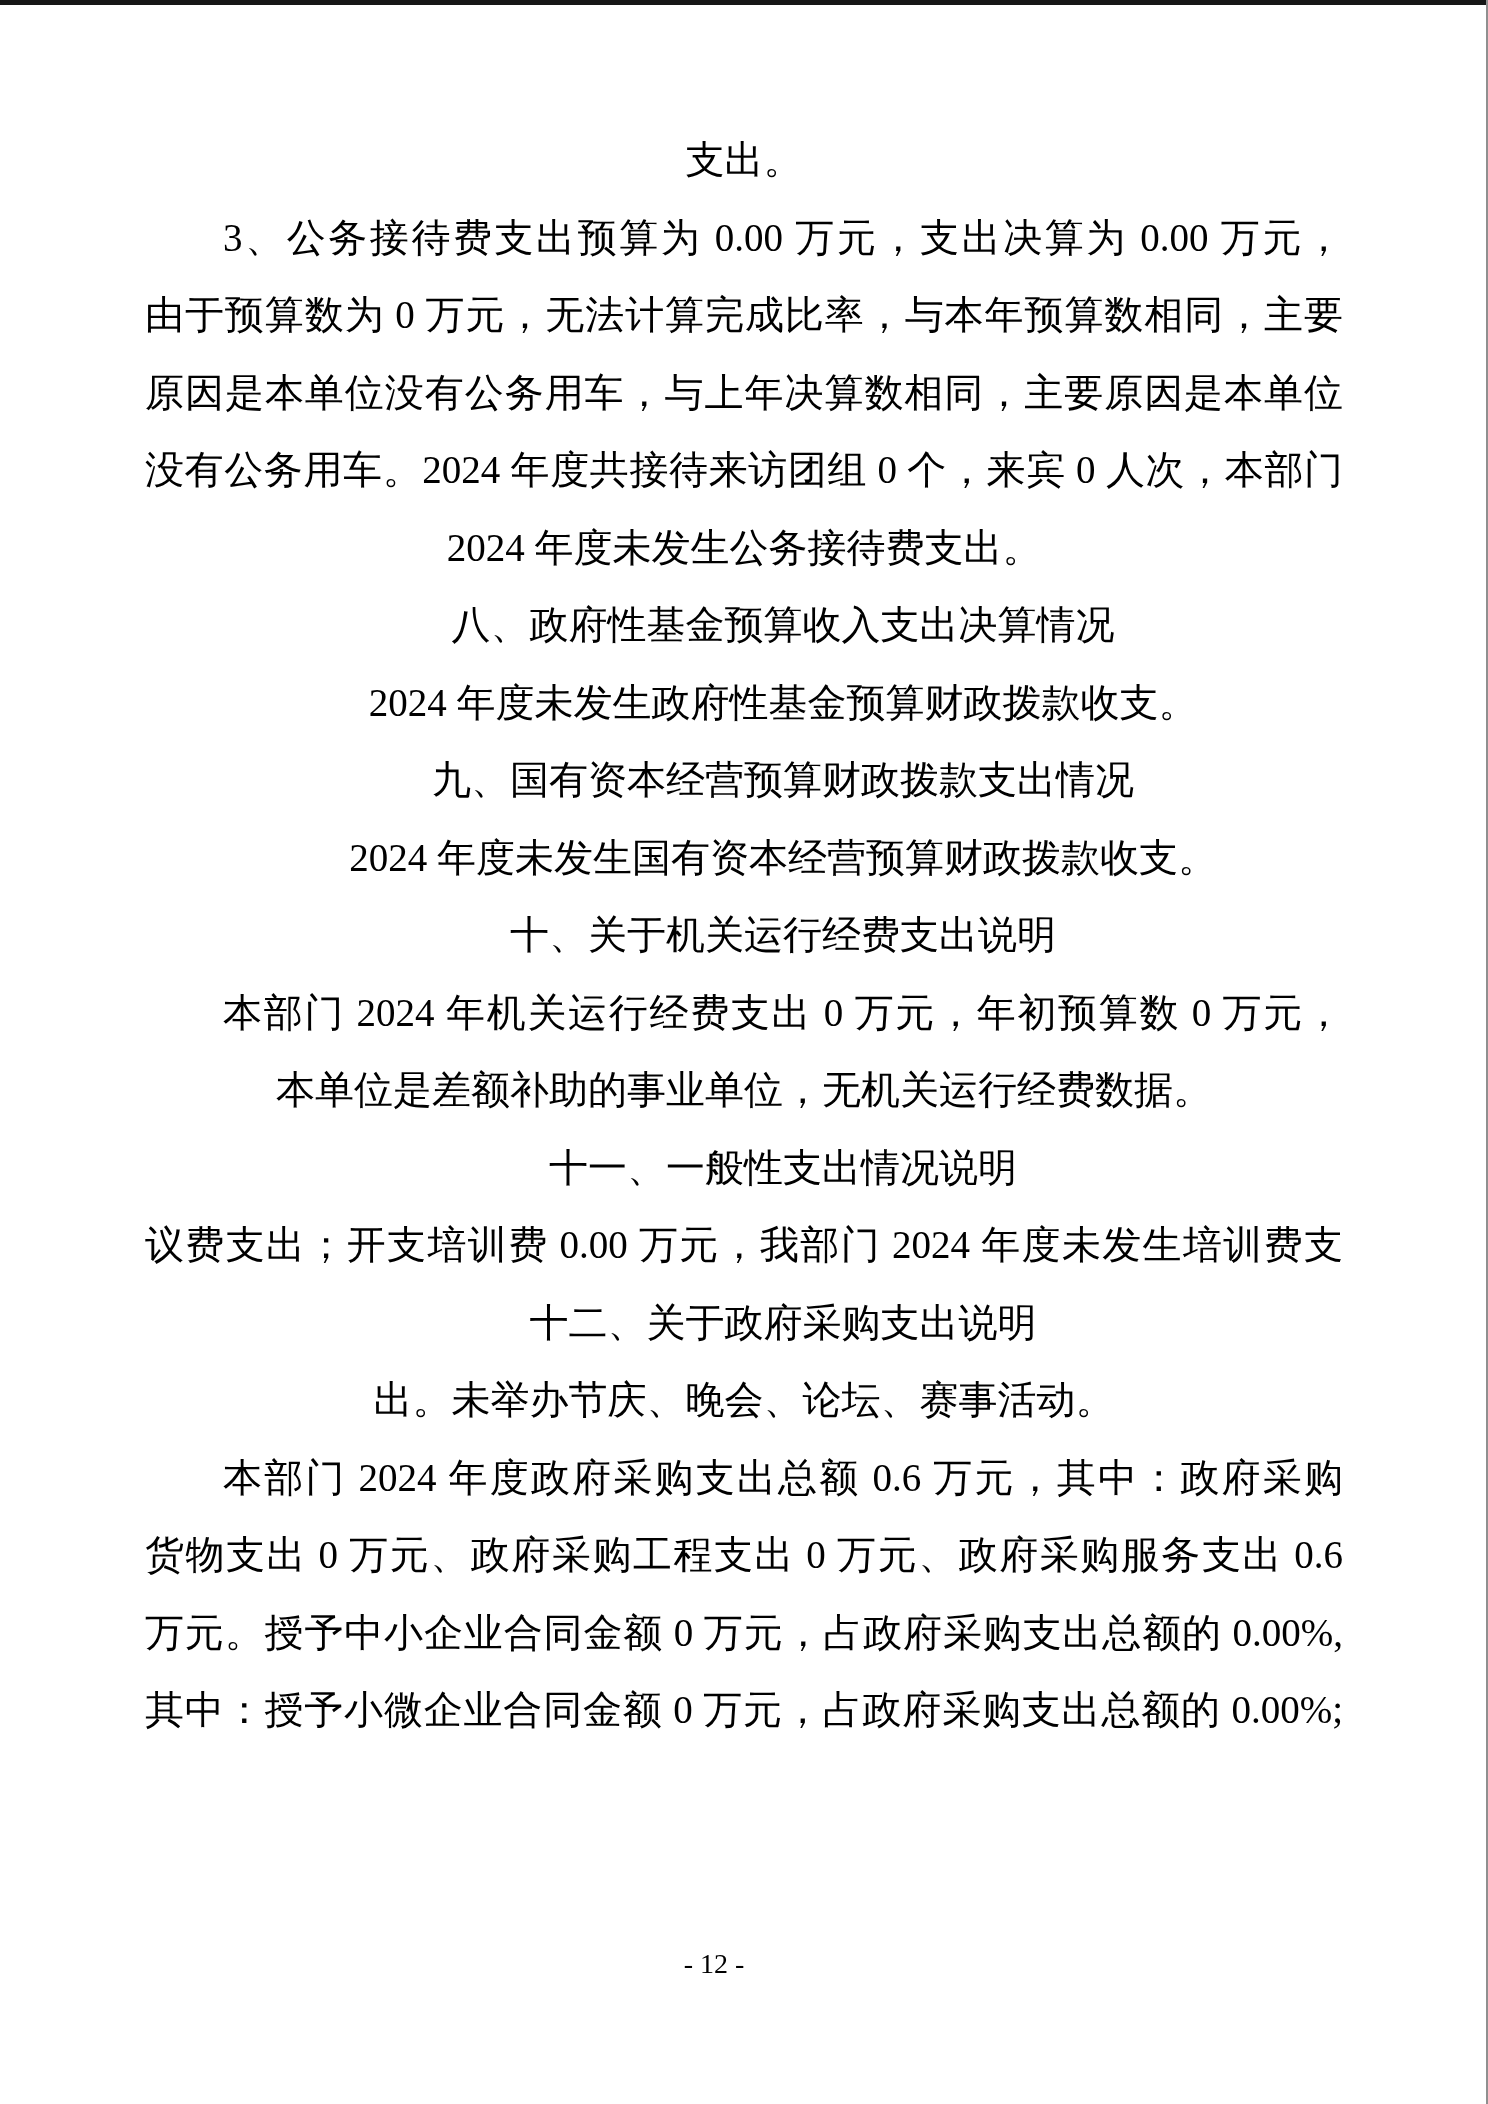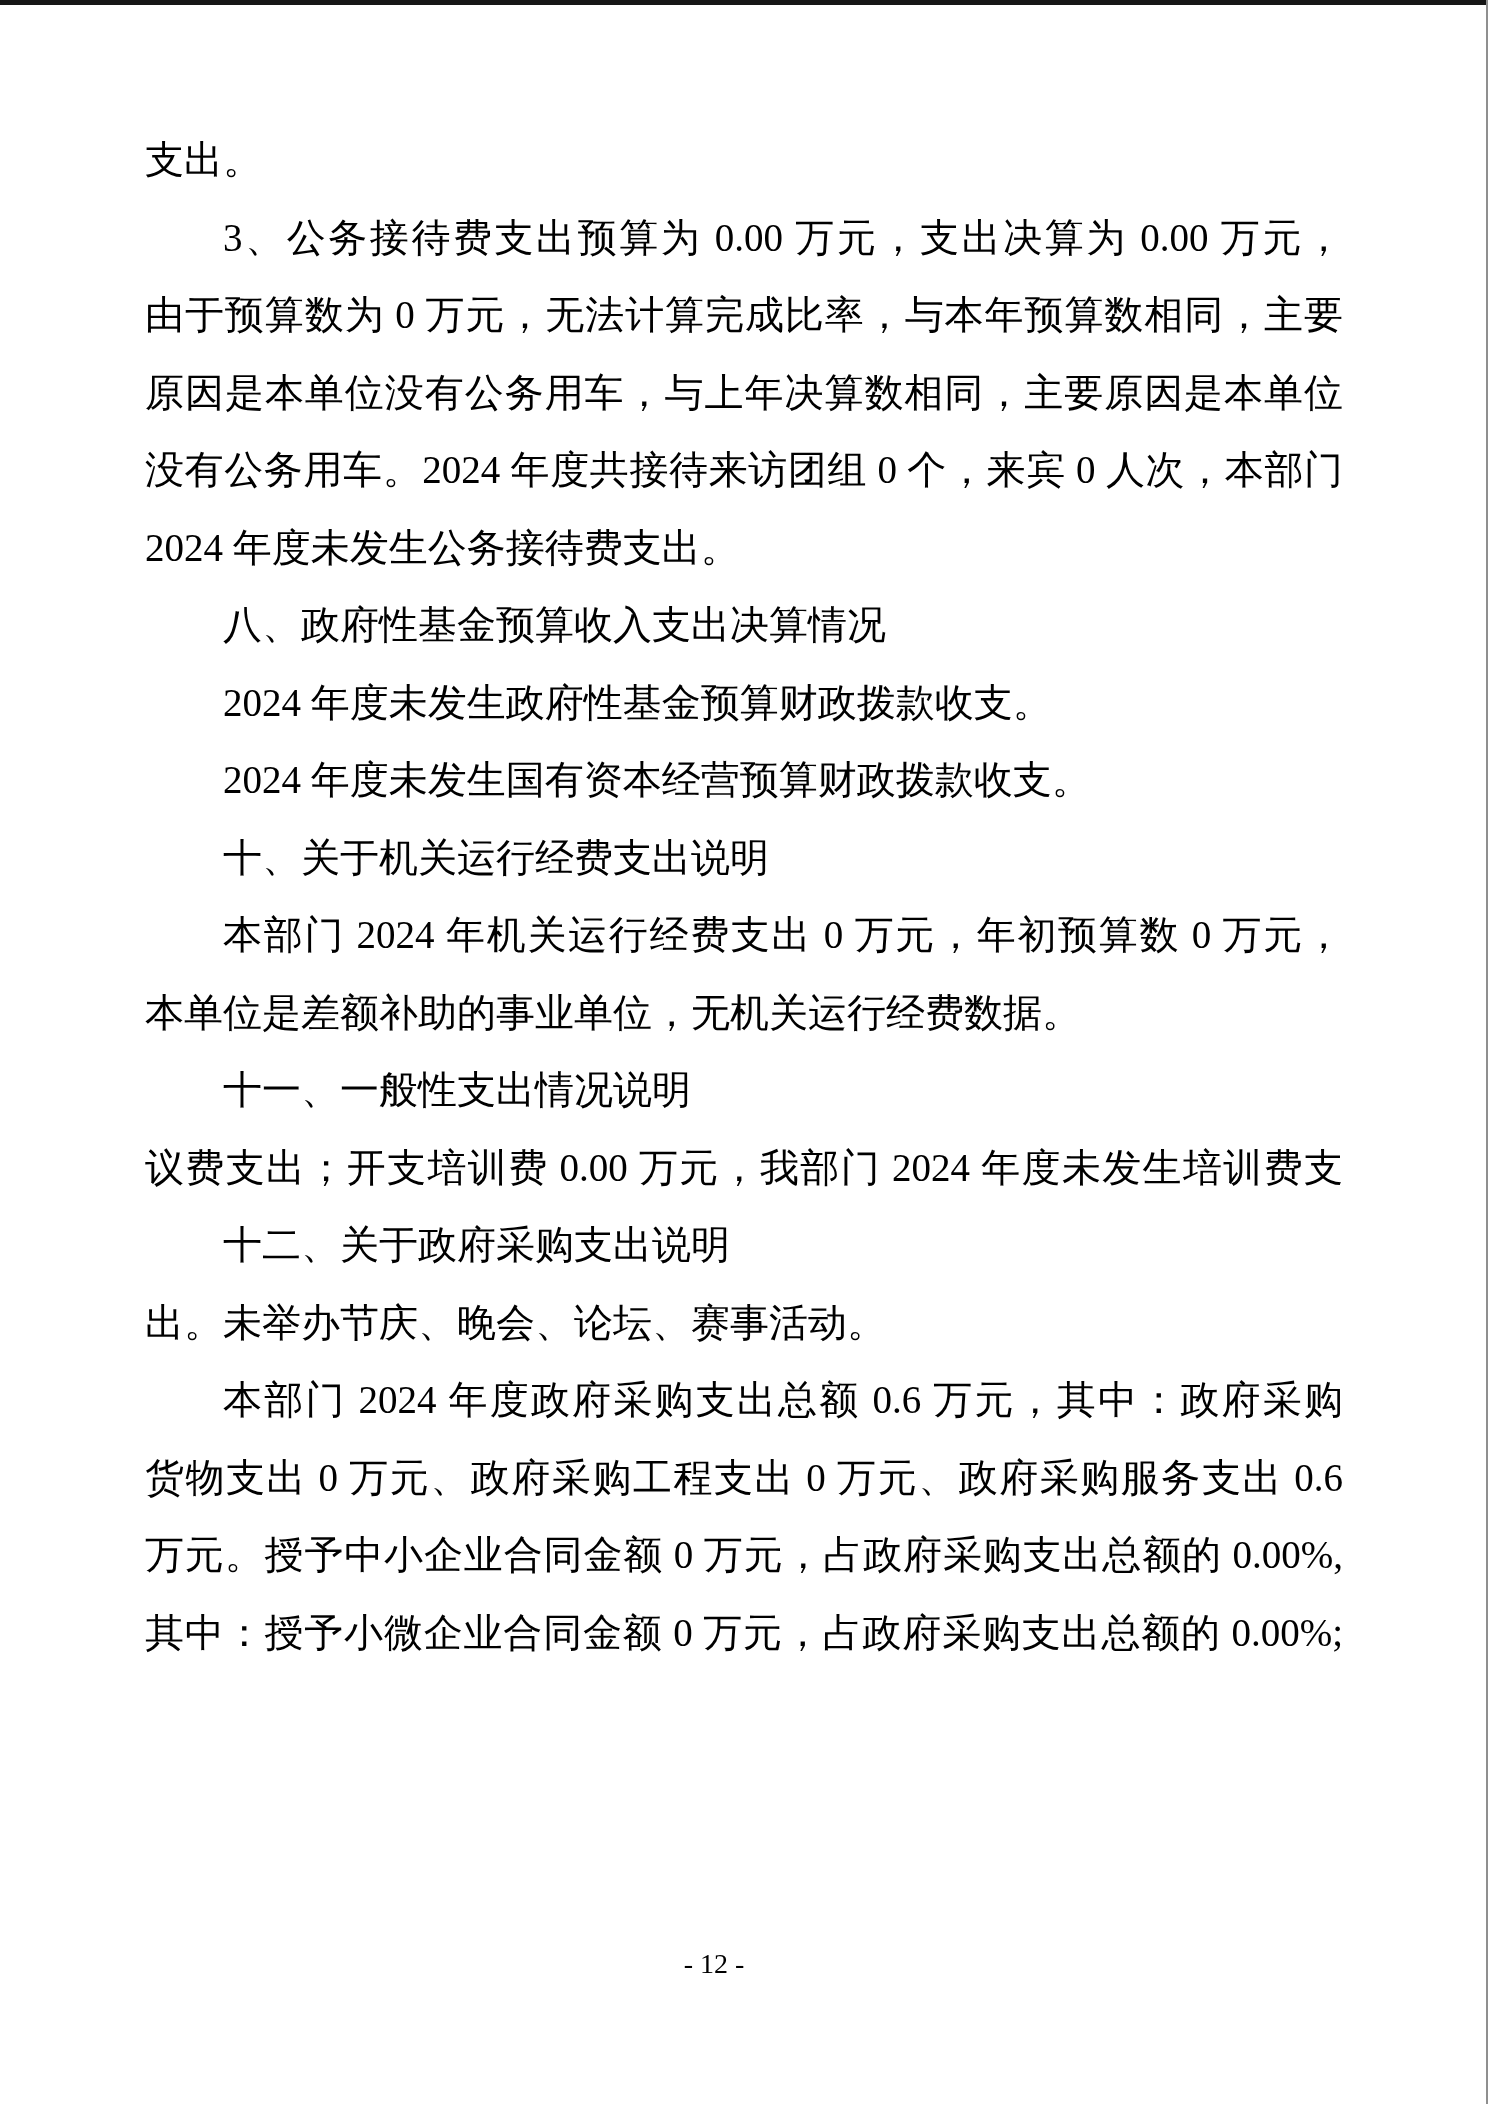--- a/index.html
+++ b/index.html
@@ -34,21 +34,21 @@
     top: 121px;
     width: 1198px;
   }
   .line {
     height: 77.5px;
     line-height: 77.5px;
     font-size: 39px;
     color: #000000;
     white-space: normal;
     overflow: visible;
-    text-align: left;
+    text-align: center;
   }
   .line.justify {
     text-align: justify;
     text-align-last: justify;
     text-justify: inter-character;
   }
   .line.indent {
     padding-left: 78px;
   }
   .line.bold {
@@ -74,20 +74,21 @@
 
 <div class="doc-body">
     <div class="line">支出。</div>
     <div class="line justify indent">3、公务接待费支出预算为 0.00 万元，支出决算为 0.00 万元，</div>
     <div class="line justify">由于预算数为 0 万元，无法计算完成比率，与本年预算数相同，主要</div>
     <div class="line justify">原因是本单位没有公务用车，与上年决算数相同，主要原因是本单位</div>
     <div class="line justify">没有公务用车。2024 年度共接待来访团组 0 个，来宾 0 人次，本部门</div>
     <div class="line">2024 年度未发生公务接待费支出。</div>
     <div class="line indent bold">八、政府性基金预算收入支出决算情况</div>
     <div class="line indent">2024 年度未发生政府性基金预算财政拨款收支。</div>
+    <div class="line indent bold">九、国有资本经营预算财政拨款支出情况</div>
     <div class="line indent">2024 年度未发生国有资本经营预算财政拨款收支。</div>
     <div class="line indent bold">十、关于机关运行经费支出说明</div>
     <div class="line justify indent">本部门 2024 年机关运行经费支出 0 万元，年初预算数 0 万元，</div>
     <div class="line">本单位是差额补助的事业单位，无机关运行经费数据。</div>
     <div class="line indent bold">十一、一般性支出情况说明</div>
     <div class="line justify">议费支出；开支培训费 0.00 万元，我部门 2024 年度未发生培训费支</div>
     <div class="line indent bold">十二、关于政府采购支出说明</div>
     <div class="line">出。未举办节庆、晚会、论坛、赛事活动。</div>
     <div class="line justify indent">本部门 2024 年度政府采购支出总额 0.6 万元，其中：政府采购</div>
     <div class="line justify">货物支出 0 万元、政府采购工程支出 0 万元、政府采购服务支出 0.6</div>

